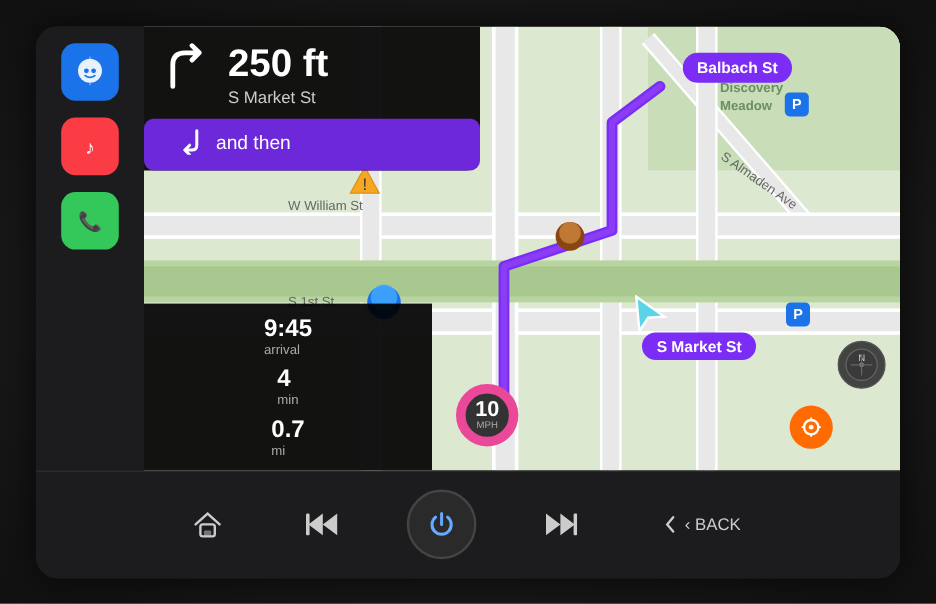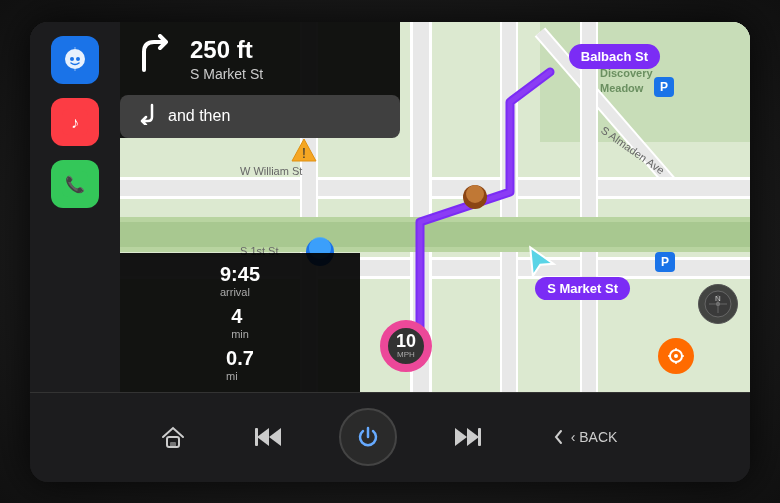--- a/index.html
+++ b/index.html
@@ -161,35 +161,35 @@
       font-size: 36px;
       color: white;
     }
 
     .nav-info {
       display: flex;
       flex-direction: column;
     }
 
     .nav-distance {
-      font-size: 24px;
+      font-size: 32px;
       font-weight: 700;
       color: white;
     }
 
     .nav-street {
       font-size: 14px;
       color: #ccc;
       margin-top: 2px;
     }
 
     .nav-then {
-      background: #404040;
+      background: #6d28d9;
       border-radius: 8px;
-      padding: 8px 18px;
+      padding: 8px 30px;
       display: flex;
       align-items: center;
       gap: 10px;
       margin: 0 -16px;
     }
 
     .then-arrow {
       font-size: 18px;
       color: white;
     }

